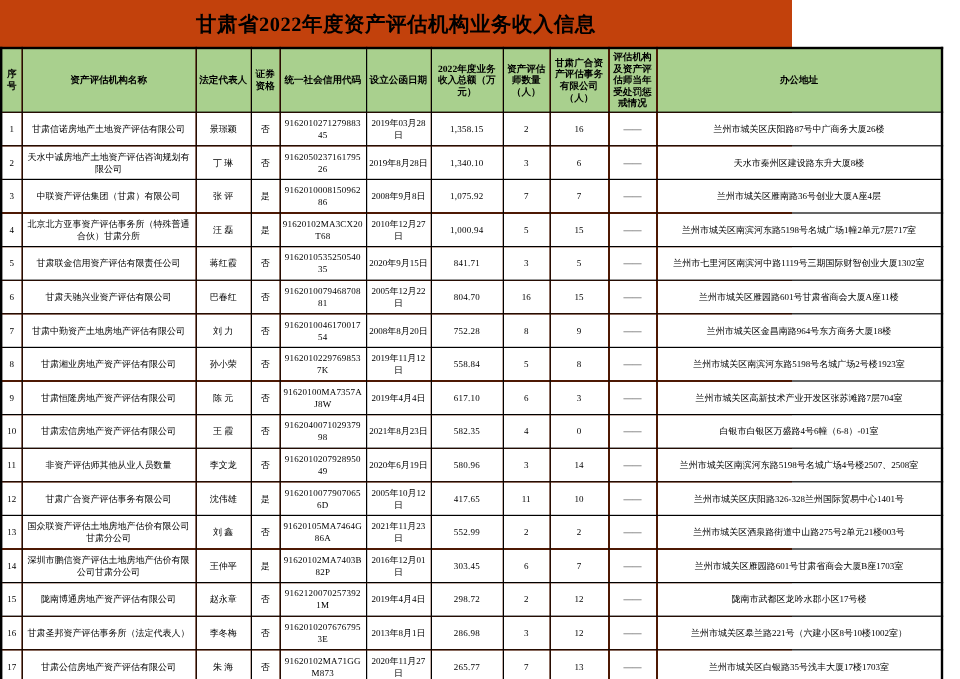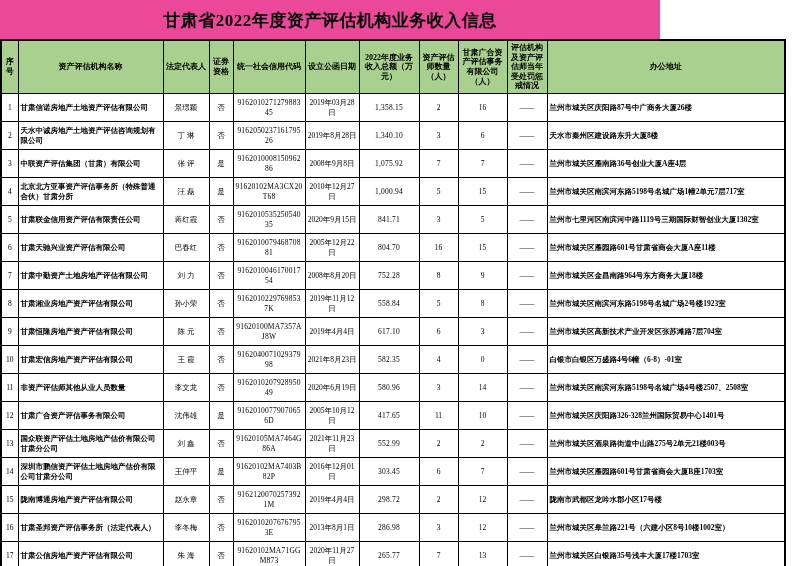--- a/index.html
+++ b/index.html
@@ -1,20 +1,20 @@
 <!DOCTYPE html>
 <html style="--header-bg: #a9d08e;"><head>
 <meta charset="utf-8">
 <style>
   html,body{margin:0;padding:0;}
   body{
     width:800px;height:566px;background:#ffffff;overflow:hidden;
     font-family:"Liberation Serif","DejaVu Serif",serif;color:#000;
   }
-  .page{width:660px;height:566px;position:relative;background:#ec4899;}
+  .page{width:660px;height:566px;position:relative;background:#c2410c;}
   .page-title{
     text-align:center;font-size:17px;font-weight:bold;
     margin:0;padding:9px 0 7px 0;letter-spacing:.5px;
   }
   table.income{
     border-collapse:collapse;table-layout:fixed;
     width:784px;margin:0 auto;
     border:2px solid #000;
   }
   table.income th, table.income td{
@@ -26,21 +26,21 @@
   table.income th{
     background:var(--header-bg,#a9d08e);
     font-size:8px;font-weight:bold;line-height:1.2;
     text-align:center;vertical-align:middle;height:50px;
   }
   table.income td{
     font-size:7.5px;line-height:1.25;
     text-align:center;vertical-align:middle;height:25px;
     background:#fff;
   }
-  table.income td.al{ text-align:left;font-weight:bold; }
+  table.income td.al{ text-align:center; }
   table.income td.num{ letter-spacing:.2px; }
 </style>
 </head>
 <body>
 
 <div class="page">
   <h1 class="page-title">甘肃省2022年度资产评估机构业务收入信息</h1>
 
   <table class="income">
     <colgroup>

